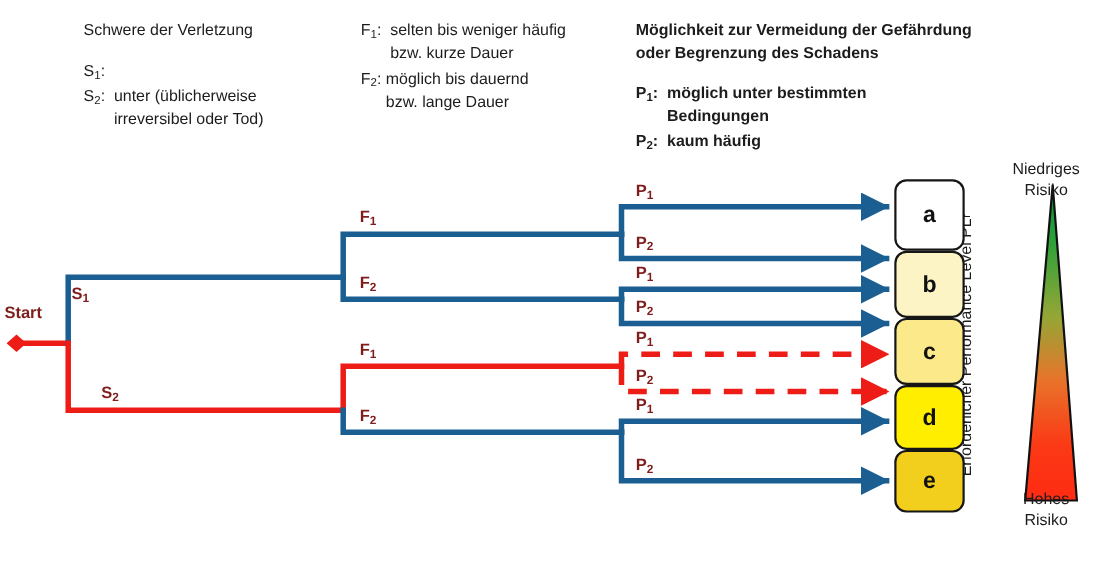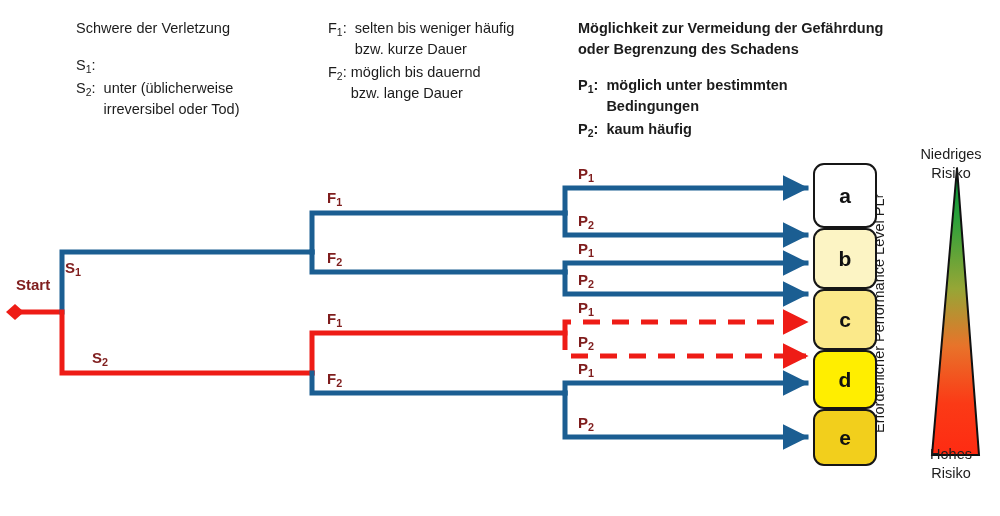--- a/index.html
+++ b/index.html
@@ -201,21 +201,21 @@
       <path d="M 565 333 L 565 322 L 806 322" stroke="#ee1c16" stroke-width="5" fill="none" stroke-linecap="butt" stroke-dasharray="17 12" marker-end="url(#arrow-red)"></path>
       <path d="M 565 333 L 565 356 L 806 356" stroke="#ee1c16" stroke-width="5" fill="none" stroke-linecap="butt" stroke-dasharray="17 12" marker-end="url(#arrow-red)"></path>
 
       <path d="M 565 393 L 565 383 L 806 383" stroke="#1b5e92" stroke-width="5" fill="none" stroke-linecap="square" marker-end="url(#arrow-blue)"></path>
       <path d="M 565 393 L 565 437 L 806 437" stroke="#1b5e92" stroke-width="5" fill="none" stroke-linecap="square" marker-end="url(#arrow-blue)"></path>
     </g>
 
     <polygon points="957,168 979,455 932,455" fill="url(#risk-grad)" stroke="#111111" stroke-width="2"></polygon>
   </svg>
 
-  <div class="nlabel start" id="lbl-start" style="left:16px; top:276px;">Start</div>
+  <div class="nlabel start" id="lbl-start" style="left:4px; top:276px;">Start</div>
 
   <div class="nlabel" style="left:65px; top:227px;margin-top:32px;">
     <span>S</span><span class="sub">1</span>
   </div>
   <div class="nlabel" style="left:92px; top:349px;">
     <span>S</span><span class="sub">2</span>
   </div>
 
   <div class="nlabel" style="left:327px; top:189px;">
     <span>F</span><span class="sub">1</span>

